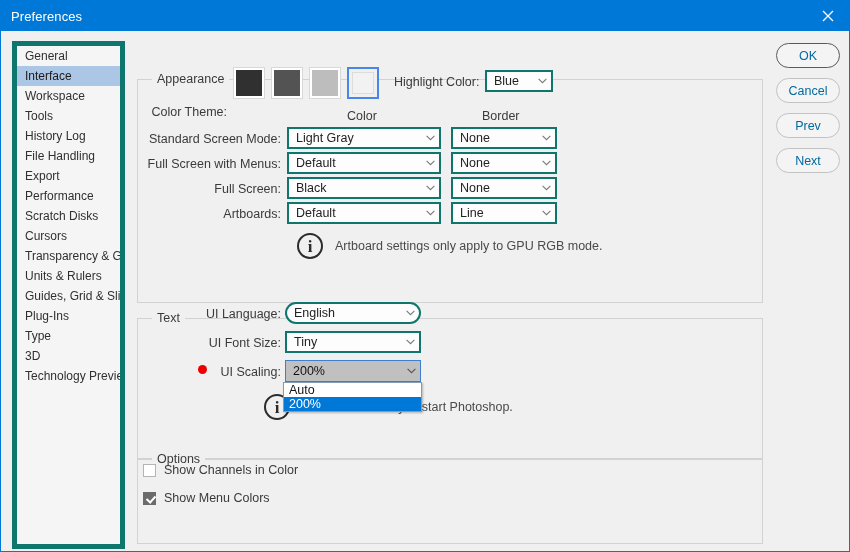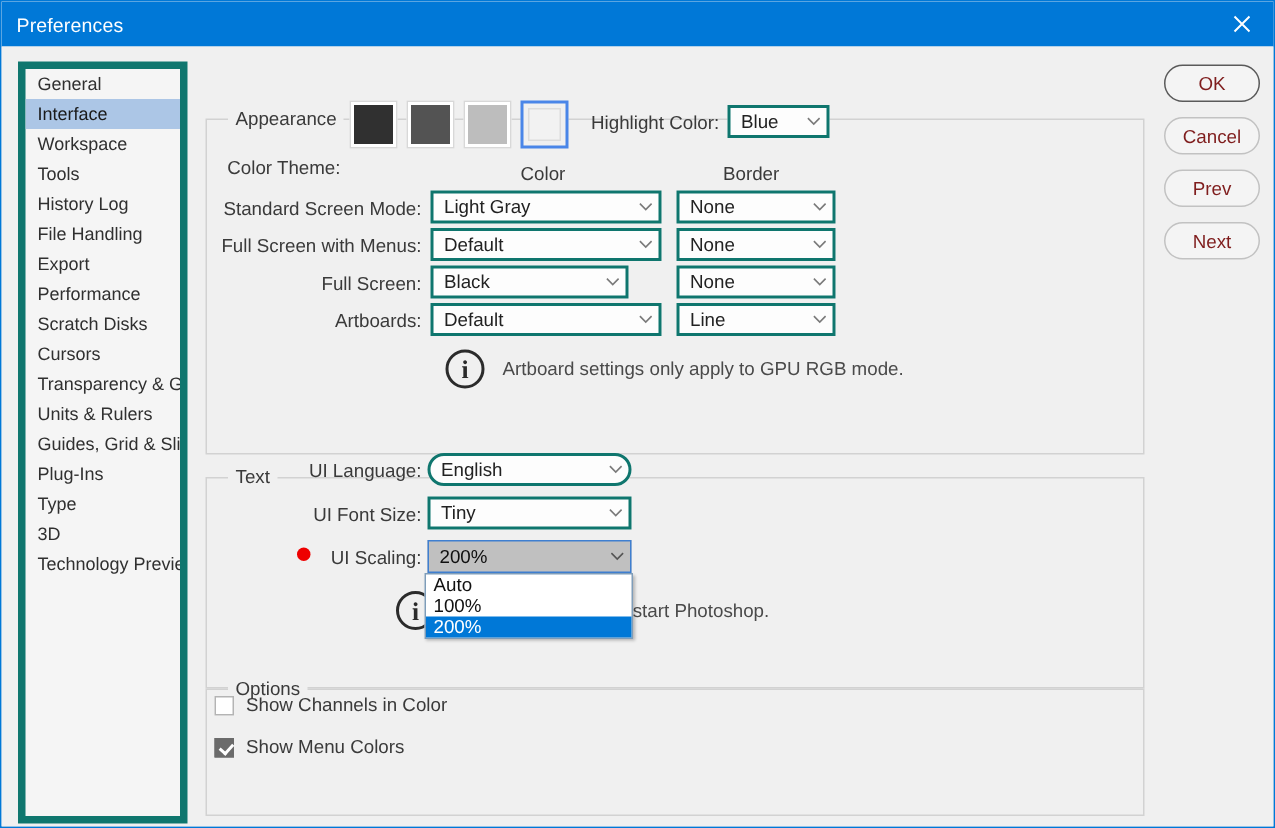--- a/index.html
+++ b/index.html
@@ -268,21 +268,21 @@
 
   
   .btn {
     position: absolute;
     left: 775px;
     width: 64px;
     height: 25px;
     border-radius: 13px;
     border: 1px solid #c2c2c2;
     background: #f4f4f4;
-    color: #7f1d1d;
+    color: #0369a1;
     font-size: 12.5px;
     font-family: "Liberation Sans", sans-serif;
     display: flex;
     align-items: center;
     justify-content: center;
     box-sizing: border-box;
     user-select: none;
   }
   .btn.default { border: 1px solid #5a5a5a; }
 </style>
@@ -384,21 +384,21 @@
         </div>
         <div class="combo" style="left: 450px; top: 121px; width: 106px;">
           <span class="ctext">None</span>
           <span class="carrow">
             <svg width="9" height="6" viewBox="0 0 9 6">
               <path d="M0.6 0.8 L4.5 4.7 L8.4 0.8" stroke="#7a7a7a" stroke-width="1.1" fill="none"></path>
             </svg>
           </span>
         </div>
         <div class="lbl right" style="left: 136px; top: 151px; width: 144px;">Full Screen:</div>
-        <div class="combo" style="left: 286px; top: 146px; width: 132px;">
+        <div class="combo" style="left: 286px; top: 146px; width: 154px;">
           <span class="ctext">Black</span>
           <span class="carrow">
             <svg width="9" height="6" viewBox="0 0 9 6">
               <path d="M0.6 0.8 L4.5 4.7 L8.4 0.8" stroke="#7a7a7a" stroke-width="1.1" fill="none"></path>
             </svg>
           </span>
         </div>
         <div class="combo" style="left: 450px; top: 146px; width: 106px;">
           <span class="ctext">None</span>
           <span class="carrow">
@@ -462,21 +462,20 @@
             <path d="M0.6 0.8 L4.5 4.7 L8.4 0.8" stroke="#555555" stroke-width="1.1" fill="none"></path>
           </svg>
       </span>
     </div>
 
     <div class="info-icon" style="left:263px; top:363px;">i</div>
     <div class="info-text" style="left:302px; top:369px;">ect the next time you start Photoshop.</div>
 
     <div class="dropdown" id="ui-scaling-dropdown" style="left:282px; top:351px; width:139px;">
         <div class="dd-item">Auto</div>
-        <div class="dd-item">100%</div>
         <div class="dd-item selected">200%</div>
       </div>
 
     <div class="group" id="grp-options">
       <div class="group-title">Options</div>
     </div>
 
     <div class="cbrow" style="left:142px; top:432px;">
       <span class="cbox" id="cb0"></span>
       <span>Show Channels in Color</span>

